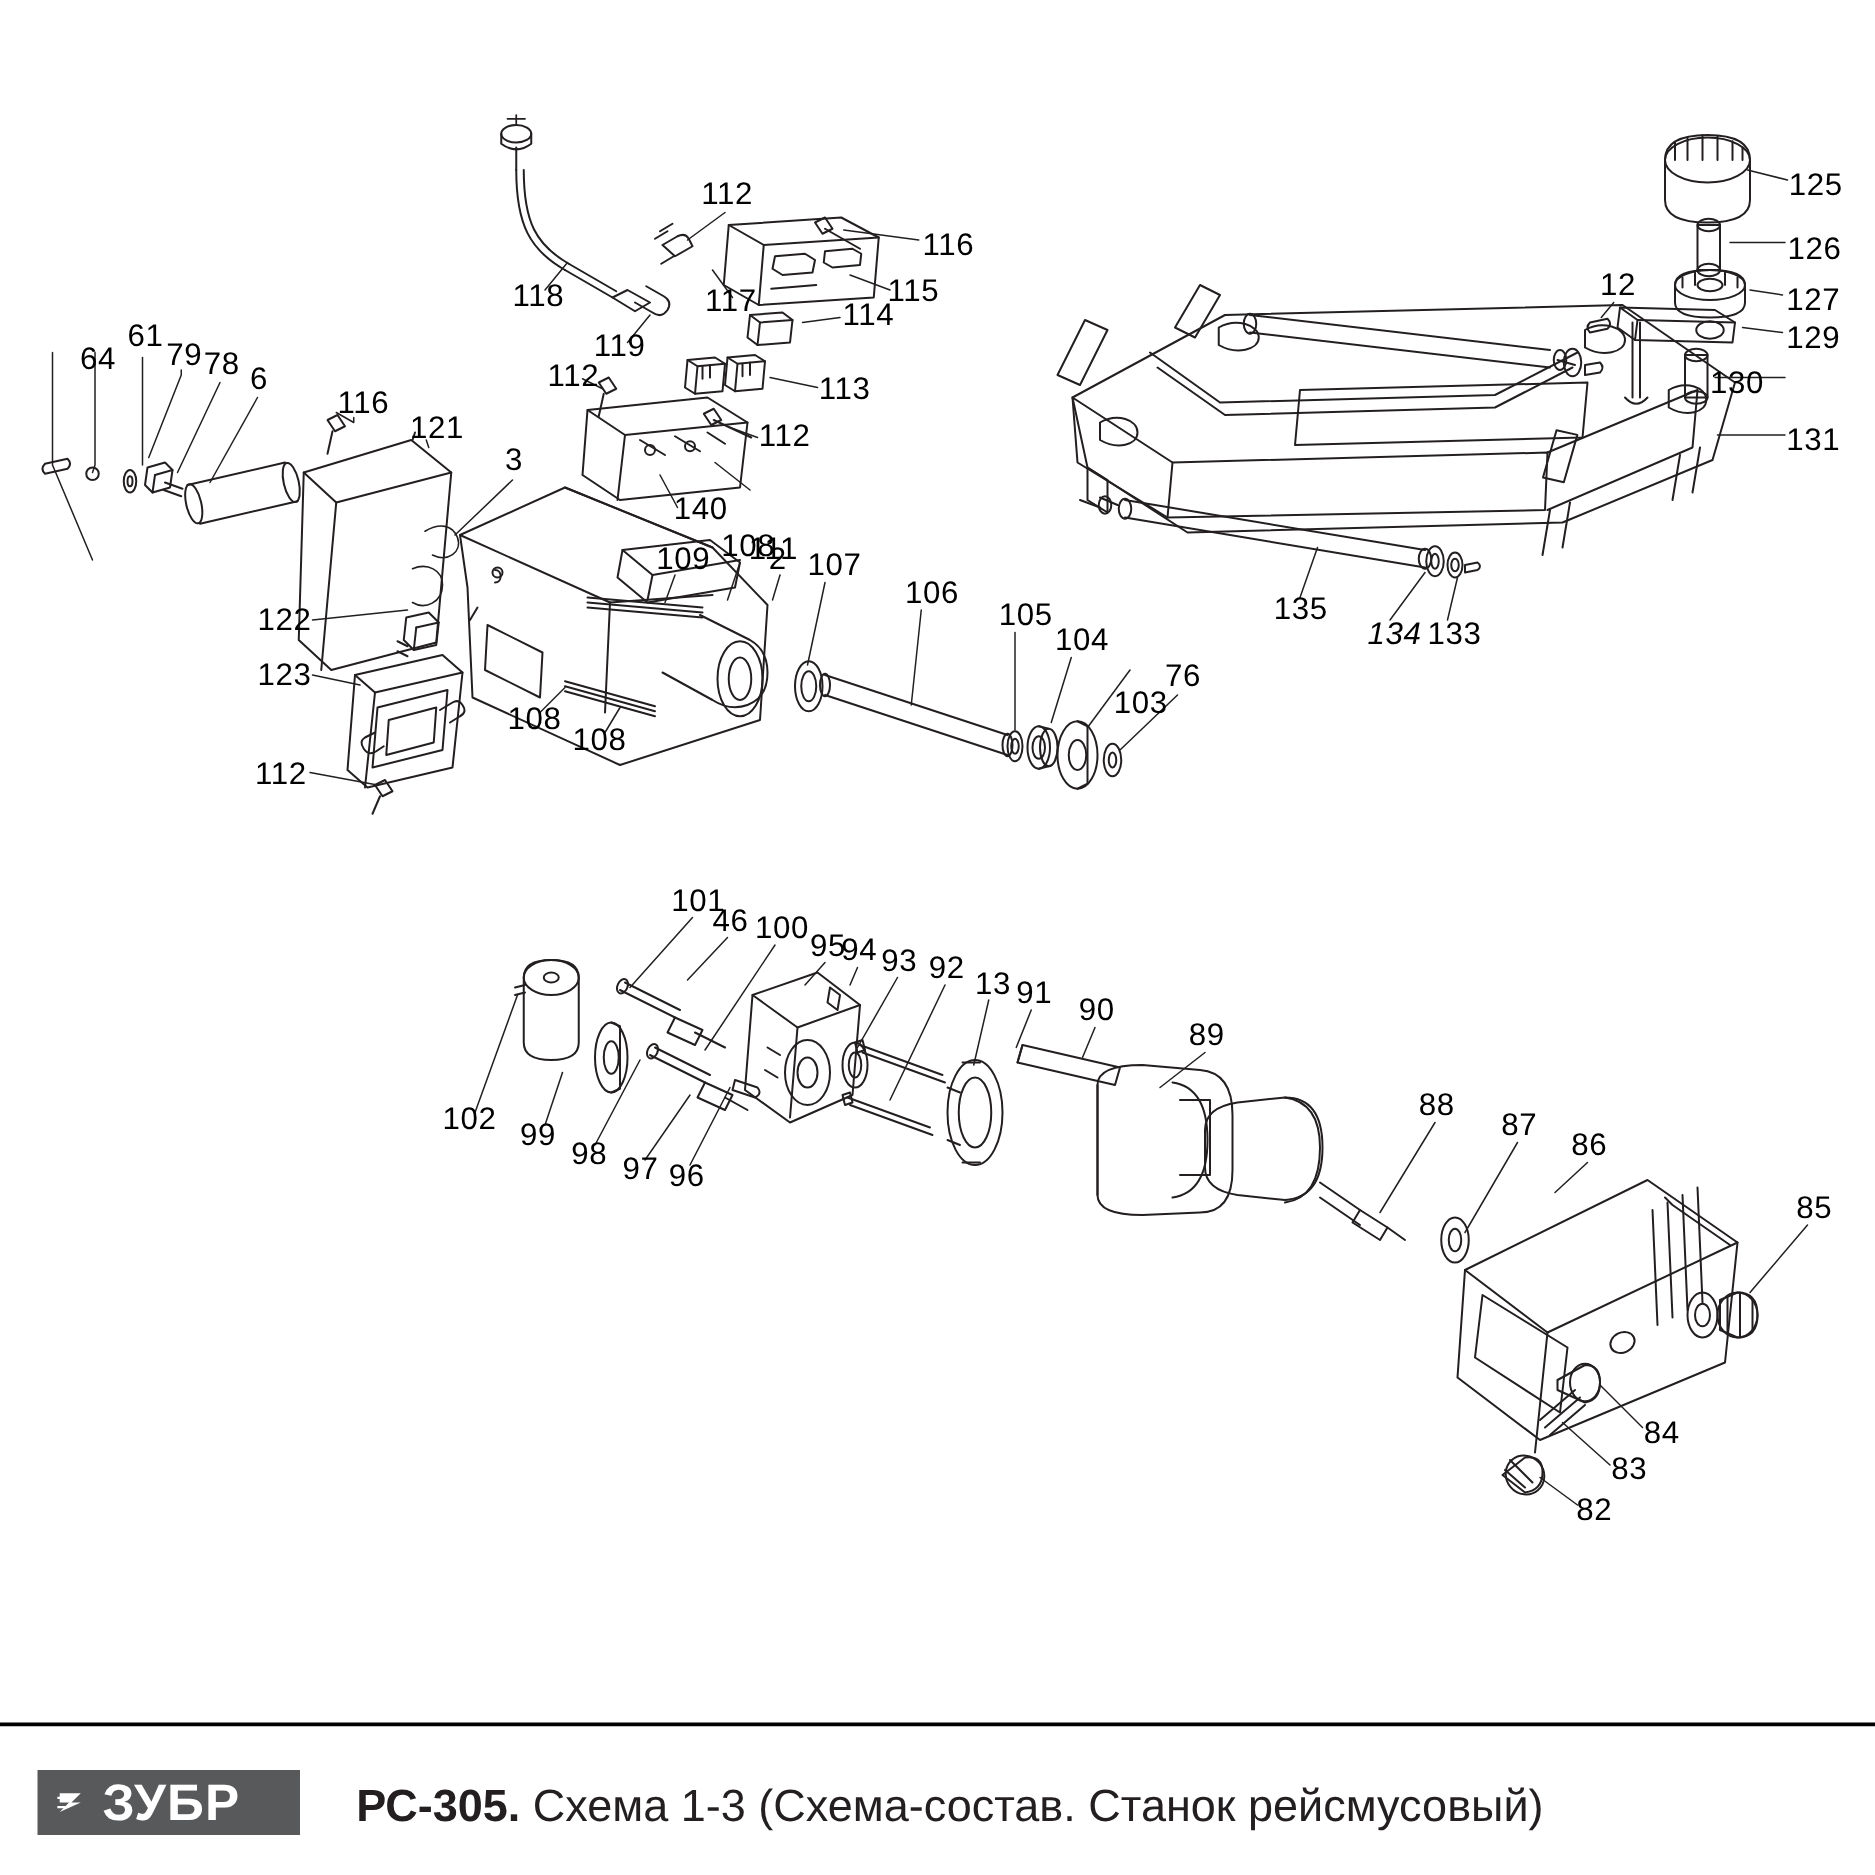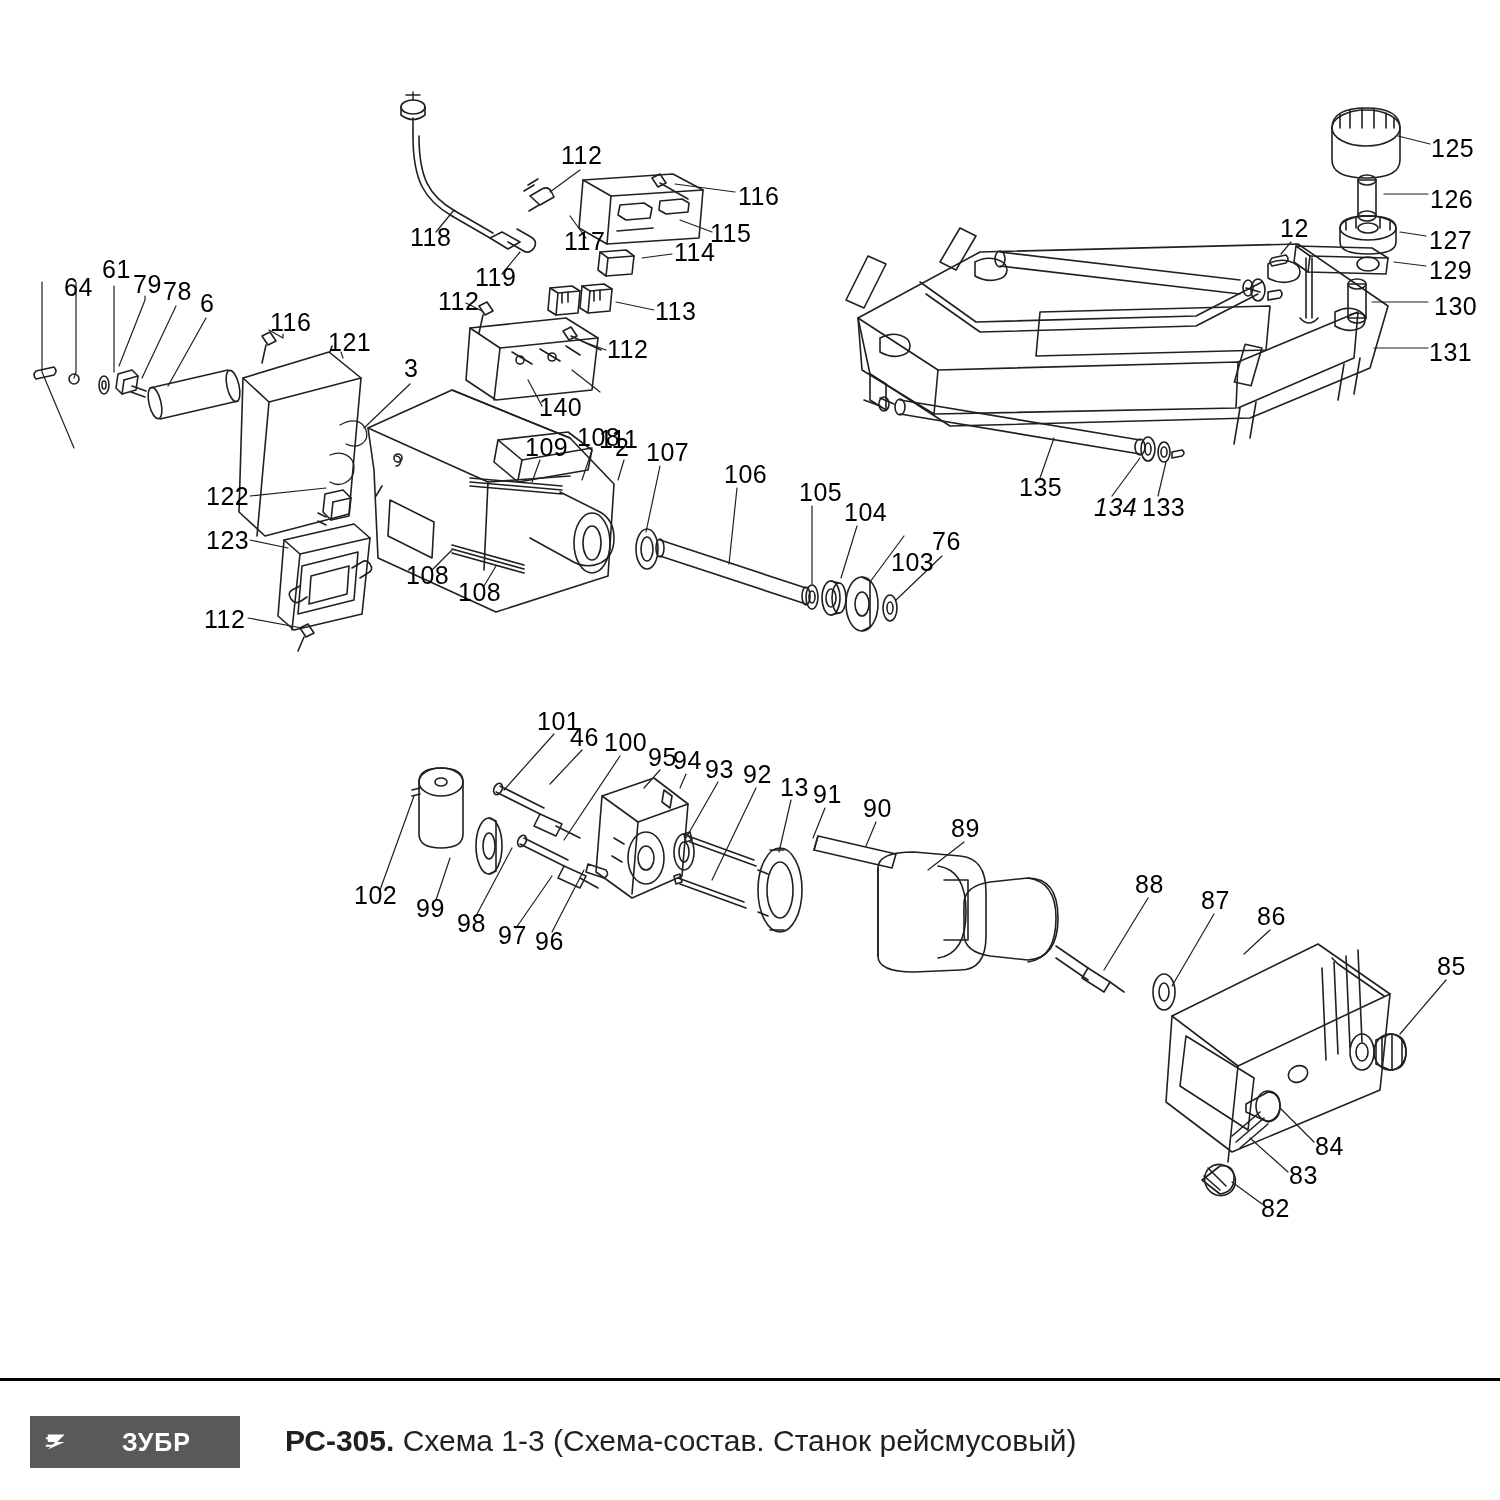--- a/index.html
+++ b/index.html
@@ -67,31 +67,30 @@
     box-sizing: border-box;
   }
   #brand-logo .mark {
     width: 30px;
     height: 30px;
     flex: 0 0 auto;
   }
   #brand-logo .brand-text {
     color: #ffffff;
     font-family: "Liberation Sans", sans-serif;
-    font-size: 25px;
+    font-size: 41px;
     font-weight: bold;
     letter-spacing: 1px;
-    margin-left: 40px;
   }
   #footer-caption {
     position: absolute;
     left: 285px;
     top: 46px;
     font-family: "Liberation Sans", sans-serif;
-    font-size: 30px;
+    font-size: 36px;
     color: #231f20;
     white-space: nowrap;
   }
   #footer-caption .model {
     font-weight: bold;
   }
 </style>
 </head>
 <body>
 
@@ -580,21 +579,21 @@
   <div class="callout-label" style="left:844px; top:500px;">104</div>
   <div class="callout-label" style="left:891px; top:510px;margin-top:40px;">103</div>
   <div class="callout-label" style="left:932px; top:529px;">76</div>
   <div class="callout-label" style="left:406px; top:563px;">108</div>
   <div class="callout-label" style="left:458px; top:580px;">108</div>
 
   <div class="callout-label" style="left:1431px; top:136px;">125</div>
   <div class="callout-label" style="left:1430px; top:187px;">126</div>
   <div class="callout-label" style="left:1429px; top:228px;">127</div>
   <div class="callout-label" style="left:1429px; top:258px;">129</div>
-  <div class="callout-label" style="left:1434px; top:294px;text-align:right;">130</div>
+  <div class="callout-label" style="left:1368px; top:294px;text-align:right;">130</div>
   <div class="callout-label" style="left:1429px; top:340px;">131</div>
   <div class="callout-label" style="left:1280px; top:216px;">12</div>
   <div class="callout-label" style="left:1019px; top:475px;">135</div>
   <div class="callout-label" style="left:1094px; top:495px;font-style:italic;">134</div>
   <div class="callout-label" style="left:1142px; top:495px;">133</div>
 
   <div class="callout-label" style="left:537px; top:709px;">101</div>
   <div class="callout-label" style="left:570px; top:725px;">46</div>
   <div class="callout-label" style="left:604px; top:730px;">100</div>
   <div class="callout-label" style="left:648px; top:745px;">95</div>

